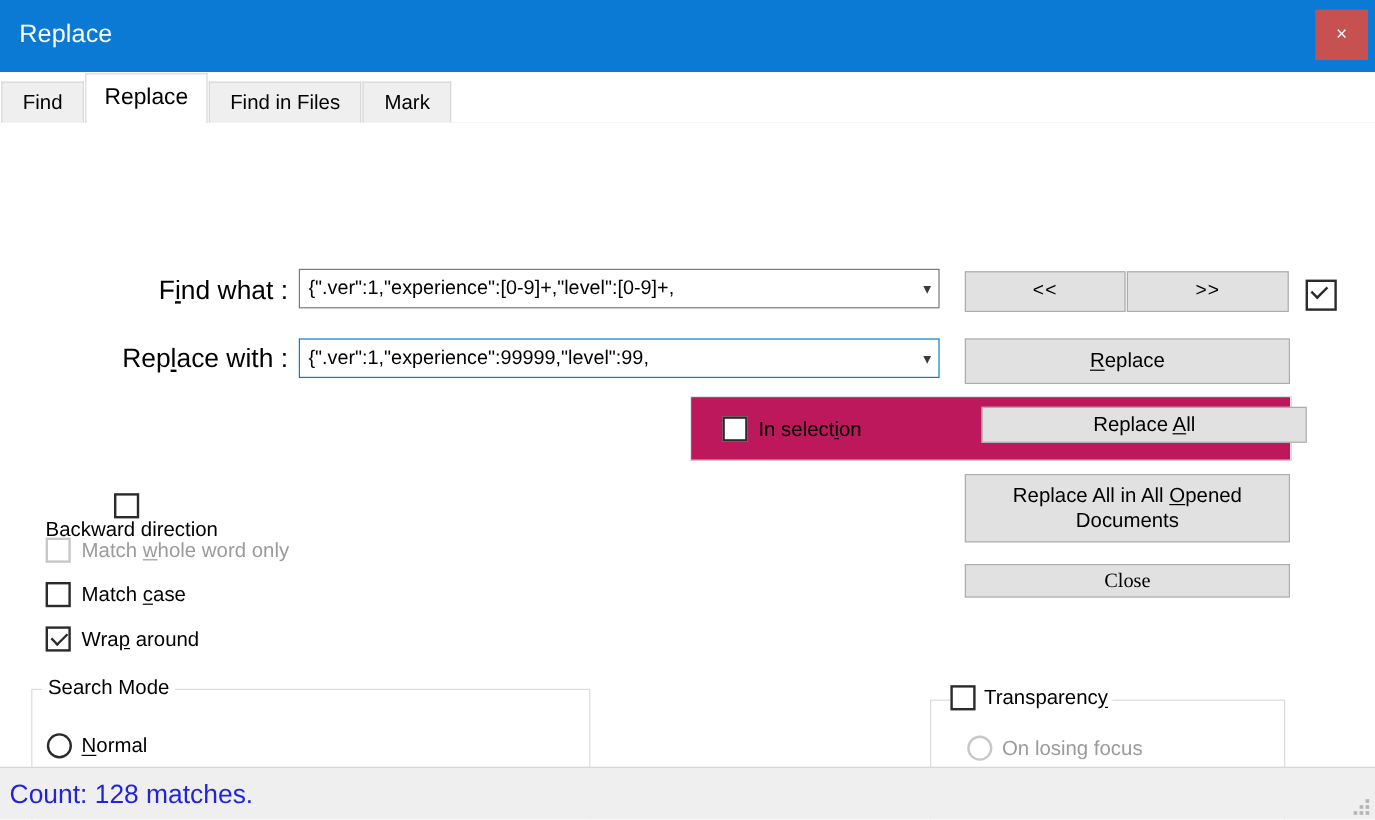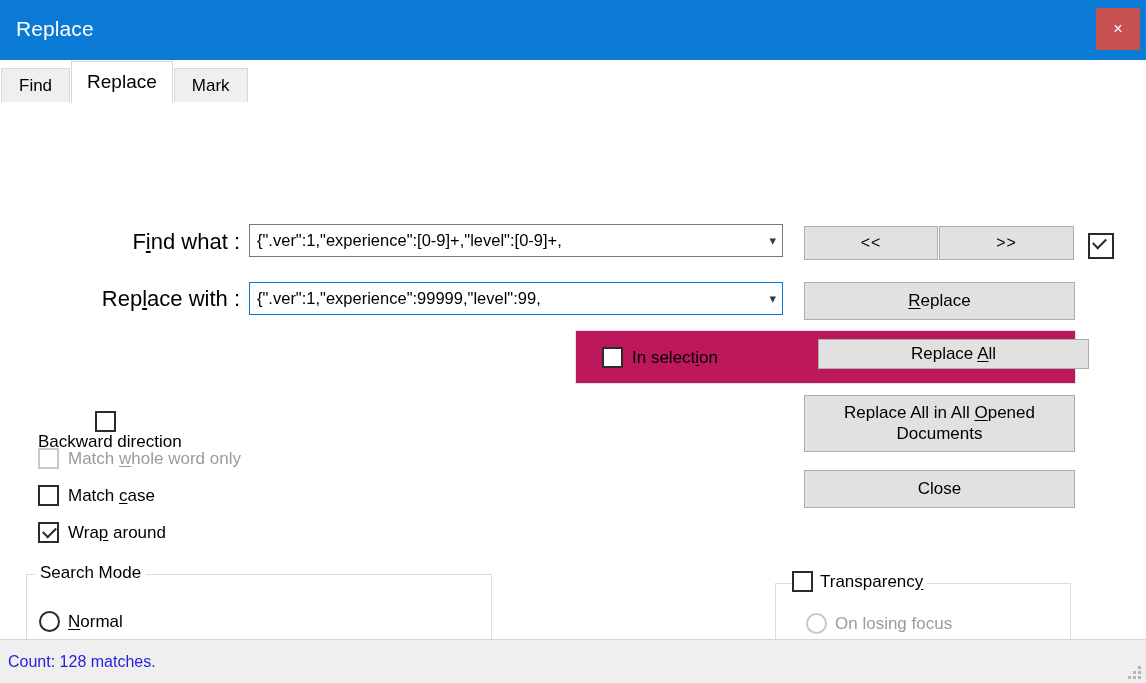--- a/index.html
+++ b/index.html
@@ -236,21 +236,21 @@
     height: 43px;
     flex: 0 0 auto;
     background: #efefef;
     border-top: 1px solid #d7d7d7;
     display: flex;
     align-items: center;
     position: relative;
   }
   .status-text {
     color: #2323dc;
-    font-size: 16px;
+    font-size: 22px;
     padding-left: 8px;
   }
   .grip {
     position: absolute;
     right: 5px;
     bottom: 4px;
     width: 14px;
     height: 14px;
   }
   .grip i {
@@ -266,20 +266,21 @@
 <div class="dialog">
 
   <div class="titlebar">
     <div class="title-text">Replace</div>
     <div class="close-btn">×</div>
   </div>
 
   <div class="tabstrip">
     <div class="tab">Find</div>
     <div class="tab active">Replace</div>
+    <div class="tab">Find in Files</div>
     <div class="tab">Mark</div>
   </div>
 
   <div class="body">
 
     <div class="abs field-label" style="left:100px; top:127px; width:140px;"><span>F</span><u>i</u><span>nd what :</span></div>
     <div class="abs combo" style="left:249px; top:122px; width:534px; height:33px;">
       <span class="combo-value">{".ver":1,"experience":[0-9]+,"level":[0-9]+,</span>
       <span class="arrow">▾</span>
     </div>
@@ -307,21 +308,21 @@
       </div>
       <div class="abs btn" style="left:242px; top:8px; width:271px; height:30px;">
           <span><span>Replace </span><u>A</u><span>ll</span></span>
         </div>
     </div>
 
     <div class="abs btn" style="left:804px; top:293px; width:271px; height:57px;">
         <span><span>Replace All in All </span><u>O</u><span>pened Documents</span></span>
       </div>
 
-    <div class="abs btn" style="left:804px; top:368px; width:271px; height:38px;">Close</div>
+    <div class="abs btn" style="left:804px; top:368px; width:271px; height:28px;font-family:Liberation Serif, serif;">Close</div>
 
     <div class="abs chk-row" style="left:38px; top:309px;flex-direction:column;">
       <span class="chk"></span>
       <span><span>Backward direction</span><u></u><span></span></span>
     </div>
 
     <div class="abs chk-row dim" style="left:38px; top:346px;">
       <span class="chk disabled"></span>
       <span><span>Match </span><u>w</u><span>hole word only</span></span>
     </div>

